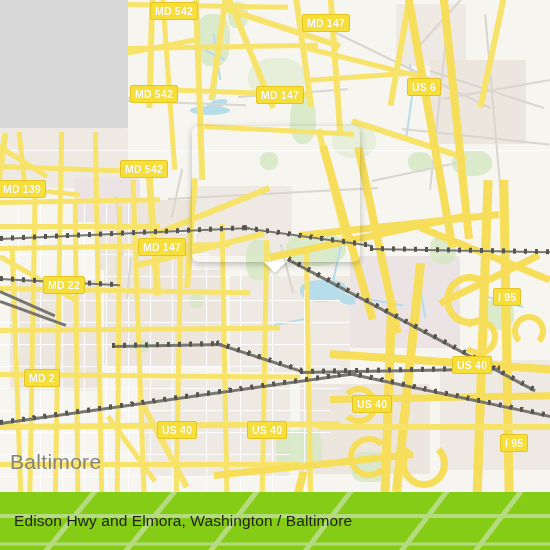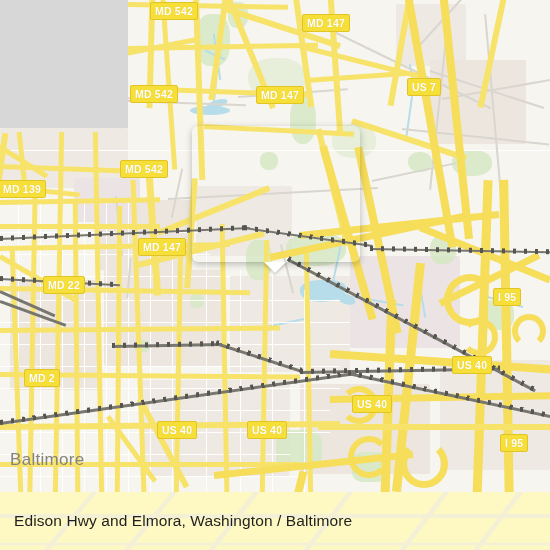--- a/index.html
+++ b/index.html
@@ -48,21 +48,21 @@
     font-weight:bold;
     line-height:14px;
     padding:1px 4px;
     white-space:nowrap;
     text-shadow:0 0 1px #d9bb1c;
     letter-spacing:.2px;
   }
 
   .city-label{
     position:absolute;
-    font-size:17px;
+    font-size:21px;
     color:#84837d;
     letter-spacing:.3px;
     white-space:nowrap;
   }
 
   
   #attribution{
     position:absolute;left:0;top:470px;
     background:rgba(255,255,255,.72);
     color:#3a3a3a;
@@ -103,21 +103,21 @@
   #callout-shadow{
     position:absolute;left:192px;top:126px;width:168px;height:136px;
     border-radius:6px;
     box-shadow:0 2px 7px rgba(0,0,0,.25);
     pointer-events:none;
   }
 
   
   #footer{
     position:absolute;left:0;top:492px;width:550px;height:58px;
-    background:#fef9c3;
+    background:#84cc16;
     overflow:hidden;
   }
   #footer-watermark{
     position:absolute;left:0;top:-6px;width:550px;height:70px;
     opacity:.5;
   }
   #footer-inner{
     position:relative;width:100%;height:100%;
     display:flex;align-items:center;justify-content:space-between;
     padding:0 14px;box-sizing:border-box;
@@ -336,21 +336,21 @@
     <div class="rail" style="left:348px;top:372px;width:220px;height:2.6px;transform:rotate(12deg)"></div>
     <div class="railticks" style="left:348px;top:370px;width:220px;height:5px;transform:rotate(12deg)"></div>
     <div class="rail" style="left:0px;top:290px;width:60px;height:3px;transform:rotate(24deg)"></div>
     <div class="rail" style="left:0px;top:300px;width:70px;height:3px;transform:rotate(20deg)"></div>
 
     <div id="missing-tile"></div>
 
     <div id="shields">
         <div class="shield" style="left: 150px; top: 2px;">MD 542</div>
         <div class="shield" style="left: 302px; top: 14px;">MD 147</div>
-        <div class="shield" style="left: 407px; top: 78px;">US 7</div>
+        <div class="shield" style="left: 407px; top: 78px;">US 6</div>
         <div class="shield" style="left: 130px; top: 85px;">MD 542</div>
         <div class="shield" style="left: 256px; top: 86px;">MD 147</div>
         <div class="shield" style="left: 120px; top: 160px;">MD 542</div>
         <div class="shield" style="left: -2px; top: 180px;">MD 139</div>
         <div class="shield" style="left: 138px; top: 238px;">MD 147</div>
         <div class="shield" style="left: 43px; top: 276px;">MD 22</div>
         <div class="shield" style="left: 493px; top: 288px;">I 95</div>
         <div class="shield" style="left: 24px; top: 369px; text-align: right;">MD 2</div>
         <div class="shield" style="left: 452px; top: 356px;">US 40</div>
         <div class="shield" style="left: 352px; top: 395px;">US 40</div>

